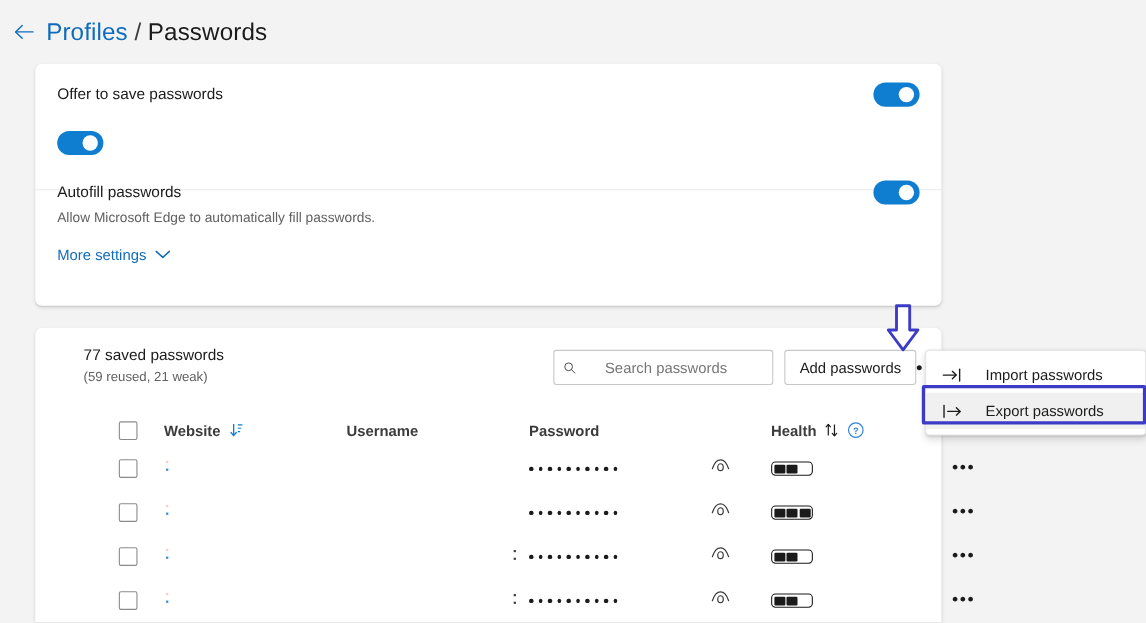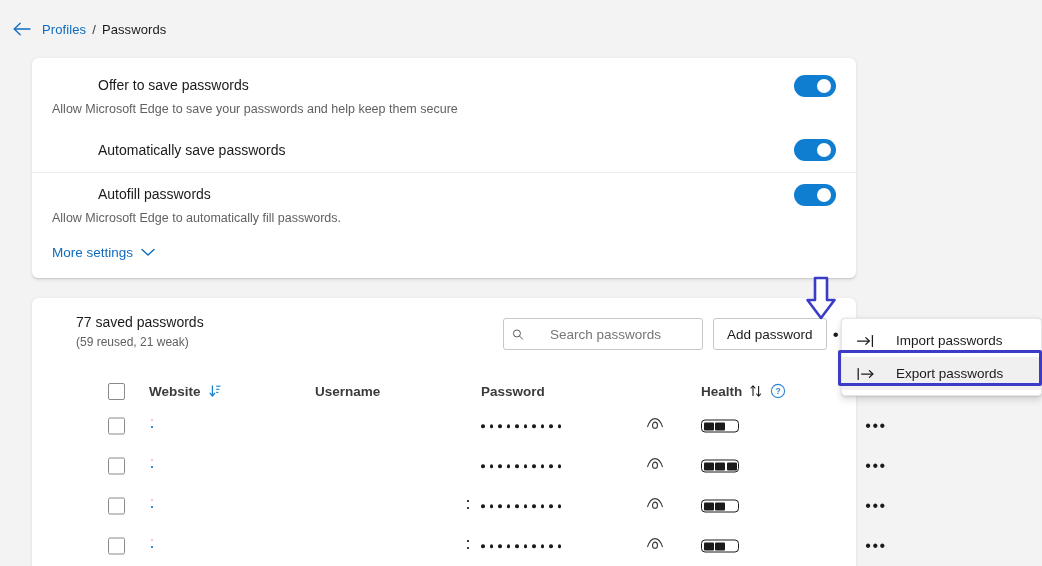--- a/index.html
+++ b/index.html
@@ -22,21 +22,21 @@
     padding-left: 8px;
   }
   .back-btn {
     width: 28px; height: 28px;
     display: flex; align-items: center; justify-content: center;
     color: #0f6cbd; cursor: pointer; border-radius: 4px;
   }
   .back-btn svg { display: block; }
   .crumbs {
     display: flex; align-items: baseline; gap: 6px;
-    font-size: 13px; margin-left: 6px; letter-spacing: .1px;
+    font-size: 22px; margin-left: 6px; letter-spacing: .1px;
   }
   .crumb-link { color: #0f6cbd; cursor: pointer; font-weight: 400; }
   .crumb-sep { color: #3b3b3b; font-weight: 400; }
   .crumb-current { color: #1b1b1b; font-weight: 400; }
 
   
   .card {
     position: absolute; left: 32px; width: 824px;
     background: #ffffff;
     border-radius: 6px;
@@ -44,21 +44,21 @@
   }
   #card-settings { top: 58px; height: 220px; }
   #card-list { top: 298px; height: 268px; border-bottom-left-radius:0; border-bottom-right-radius:0;padding-left:24px; }
 
   .setting-row {
     position: relative;
     display: flex; align-items: flex-start; justify-content: space-between;
     padding: 0 20px;
   }
   .setting-text { padding-top: 0; }
-  .setting-title { font-size: 14px; color: #1b1b1b; font-weight: 400; line-height: 18px; margin-left: 46px; }
+  .setting-title { font-size: 14px; color: #1b1b1b; font-weight: 400; line-height: 18px; }
   .setting-desc { font-size: 12.5px; color: #616161; margin-top: 7px; line-height: 16px; }
 
   .divider { position: absolute; left: 0; width: 100%; height: 1px; background: #ebebeb; }
 
   
   .toggle {
     width: 42px; height: 22px; border-radius: 11px;
     background: #0f7ed1; position: relative; cursor: pointer; flex: 0 0 auto;
   }
   .toggle .knob {
@@ -200,31 +200,27 @@
       <span class="crumb-sep">/</span>
       <span class="crumb-current">Passwords</span>
     </div>
   </div>
 
   <div class="card" id="card-settings">
 
     <div class="setting-row" style="padding-top:18px;">
       <div class="setting-text">
         <div class="setting-title">Offer to save passwords</div>
-        <div class="setting-desc">Allow Microsoft Edge to save your passwords and help keep them secure</div>
       </div>
       <div class="toggle" style="margin-top:-1px;">
         <div class="knob"></div>
       </div>
     </div>
 
     <div class="setting-row" style="padding-top:24px;">
-      <div class="setting-text">
-        <div class="setting-title">Automatically save passwords</div>
-      </div>
       <div class="toggle" style="margin-top:-2px;">
         <div class="knob"></div>
       </div>
     </div>
 
     <div class="divider" style="top:114px;"></div>
 
     <div class="setting-row" style="padding-top:24px;">
       <div class="setting-text">
         <div class="setting-title">Autofill passwords</div>
@@ -251,21 +247,21 @@
       <div class="saved-sub">(59 reused, 21 weak)</div>
 
       <div class="search-wrap">
         <svg width="15" height="15" viewBox="0 0 16 16" aria-hidden="true">
           <circle cx="6.6" cy="6.6" r="4.7" fill="none" stroke="#4a4a4a" stroke-width="1.2"></circle>
           <line x1="10.1" y1="10.1" x2="14.2" y2="14.2" stroke="#4a4a4a" stroke-width="1.2" stroke-linecap="round"></line>
         </svg>
         <input type="text" placeholder="Search passwords" style="">
       </div>
 
-      <button class="add-btn">Add password</button>
+      <button class="add-btn">Add passwords</button>
 
       <div class="ellipsis-btn">
         <span>•••</span>
       </div>
     </div>
 
     <div class="tbl">
       <div class="tbl-header">
         <div class="col-check">
           <div class="cbox"></div>

